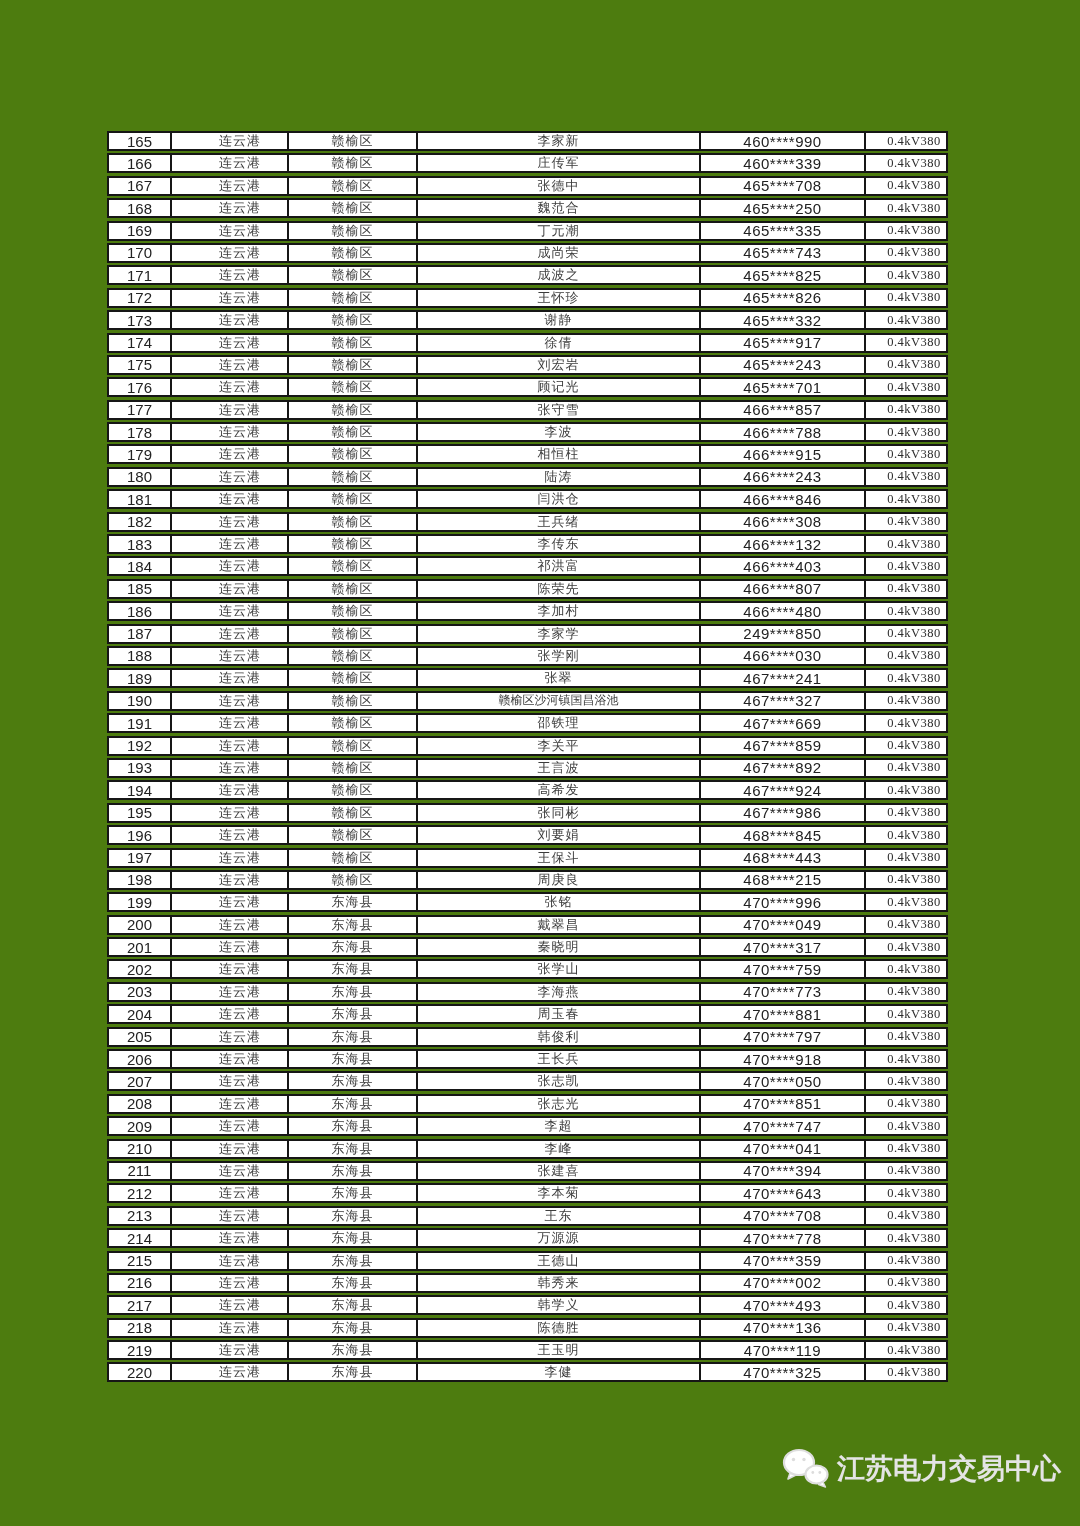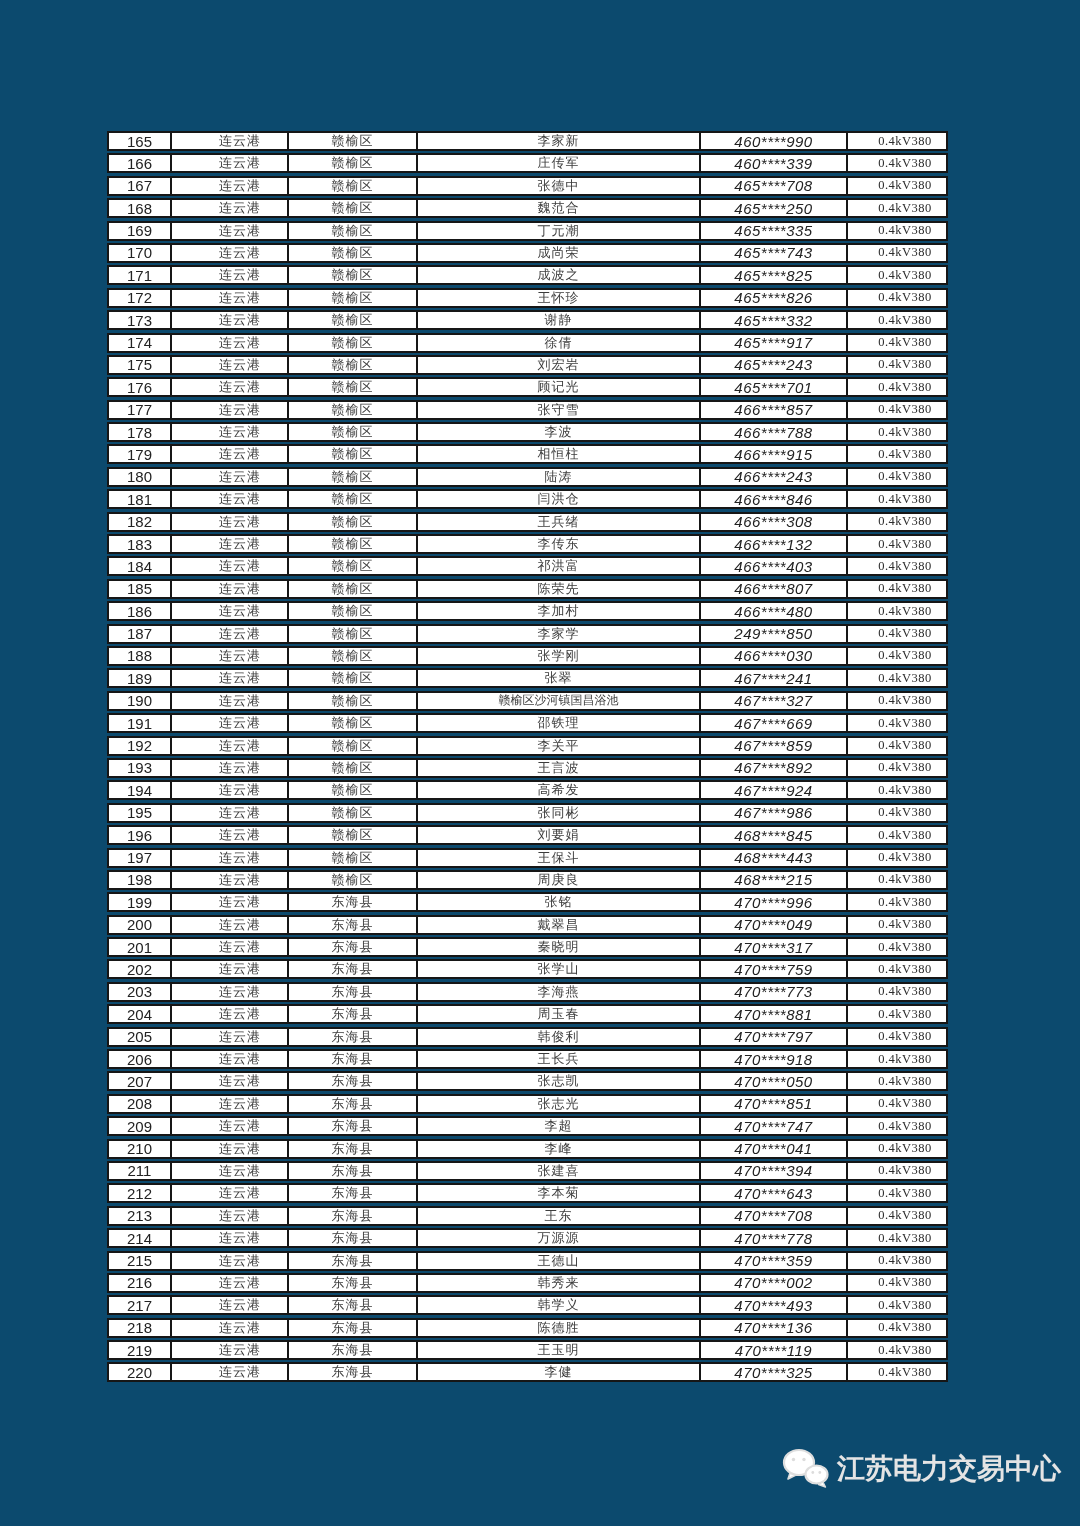--- a/index.html
+++ b/index.html
@@ -4,21 +4,21 @@
 <style>
   html, body {
     margin: 0;
     padding: 0;
     background: #ffffff;
   }
   .page {
     position: relative;
     width: 1080px;
     height: 1526px;
-    background: #0c4a6e;
+    background: #4d7c0f;
     overflow: hidden;
     font-family: "Liberation Serif", serif;
   }
   .table {
     position: absolute;
     left: 107px;
     top: 131px;
     width: 841px;
   }
   .row {
@@ -37,21 +37,21 @@
     align-items: center;
     justify-content: center;
     overflow: hidden;
     white-space: nowrap;
   }
   .c:last-child { border-right: none; }
   .c-no       { width: 63px; }
   .c-city     { width: 96px; margin-left: 21px; }
   .c-district { width: 129px; }
   .c-name     { width: 283px; }
-  .c-account  { width: 147px; font-style: italic; }
+  .c-account  { width: 165px; }
   .c-voltage  { flex: 1; margin-left: 16px; }
   .num {
     font-family: "Liberation Sans", sans-serif;
     font-size: 15px;
     color: #222222;
   }
   .cn {
     font-family: "Liberation Serif", serif;
     font-size: 13px;
     color: #3d3d3d;

